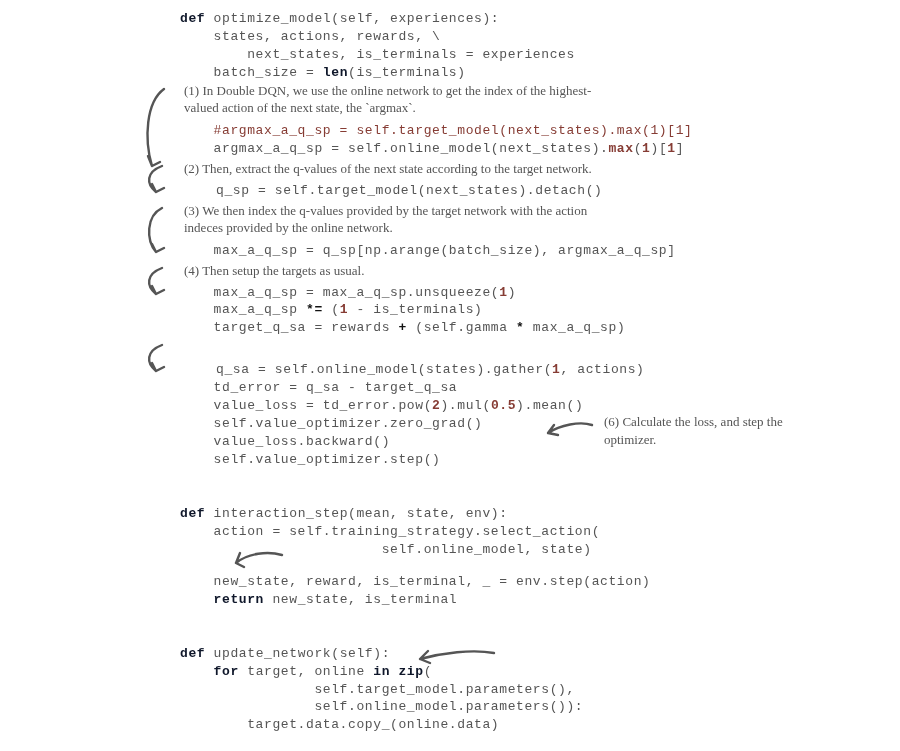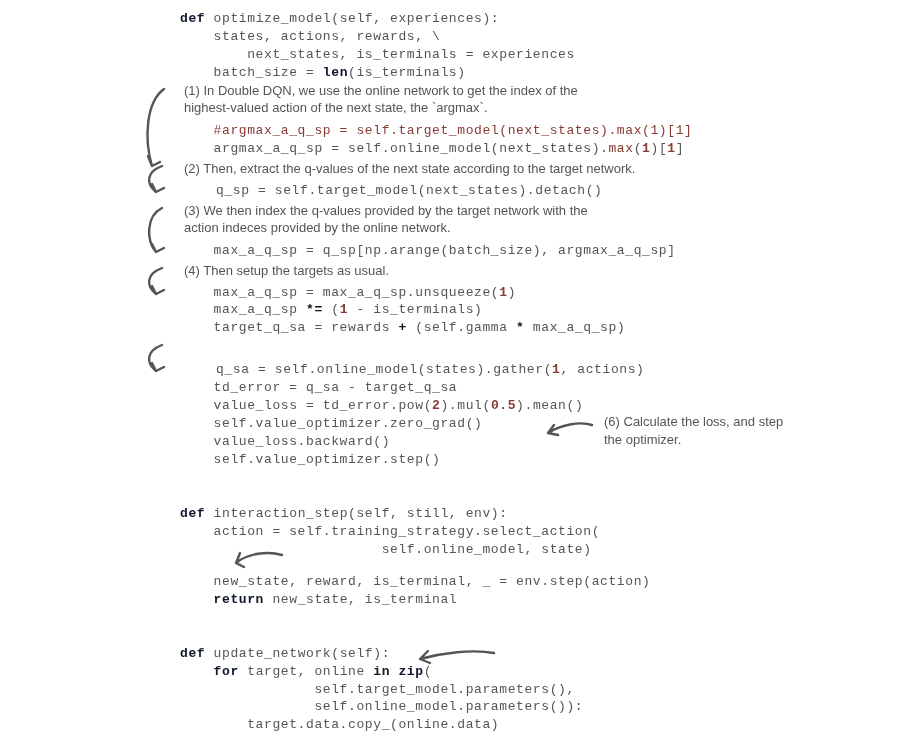--- a/index.html
+++ b/index.html
@@ -16,31 +16,31 @@
     position: relative;
     padding-left: 170px;
     box-sizing: border-box;
   }
   .code-line {
     white-space: pre;
     font-family: "Courier New", Courier, monospace;
     letter-spacing: 0.6px;
   }
   .ann {
-    font-family: Liberation Sans, sans-serif;
+    font-family: Liberation Serif, serif;
     color: #555;
     font-size: 13px;
     line-height: 1.35;
     white-space: normal;
     letter-spacing: 0;
   }
   .kw { font-weight: bold; color: #0f172a; }
   .op { font-weight: bold; color: #111; }
   .num { font-weight: bold; color: #863c34; }
-  .fn { font-weight: normal; color: #863c34; text-align: center; }
+  .fn { font-weight: bold; color: #863c34; text-align: center; }
   .comment { color: #863c34; }
   .arrow {
     display: inline-block;
     vertical-align: middle;
   }
   .arrow svg { display:block; }
   .ann-row {
     display:flex;
     align-items:flex-start;
     gap:4px;
@@ -122,21 +122,21 @@
       </svg>
     </span>
     <div class="ann" style="position:absolute;left:424px;top:-2px;width:180px">(6) Calculate the loss, and step the optimizer.</div>
   </div>
   <div class="code-line">    value_loss.backward()</div>
   <div class="code-line">    self.value_optimizer.step()</div>
 
   <div class="blank"></div>
   <div class="blank"></div>
 
-  <div class="code-line"><span class="kw">def</span><span> interaction_step(self, still, env):</span></div>
+  <div class="code-line"><span class="kw">def</span><span> interaction_step(mean, state, env):</span></div>
   <div class="code-line">    action = self.training_strategy.select_action(</div>
   <div class="code-line">                        self.online_model, state)</div>
 
   <div class="ann-row" style="margin-left:46px;margin-top:-2px">
     <span class="arrow" style="margin-top:-8px">
       <svg width="64" height="24" viewBox="0 0 64 24">
         <path d="M56 18 C42 22 22 20 10 10 L18 6 M10 10 L14 20" fill="none" stroke="#555" stroke-width="2.4" stroke-linecap="round" stroke-linejoin="round" transform="scale(1,-1) translate(0,-24)"></path>
       </svg>
     </span>
   </div>

